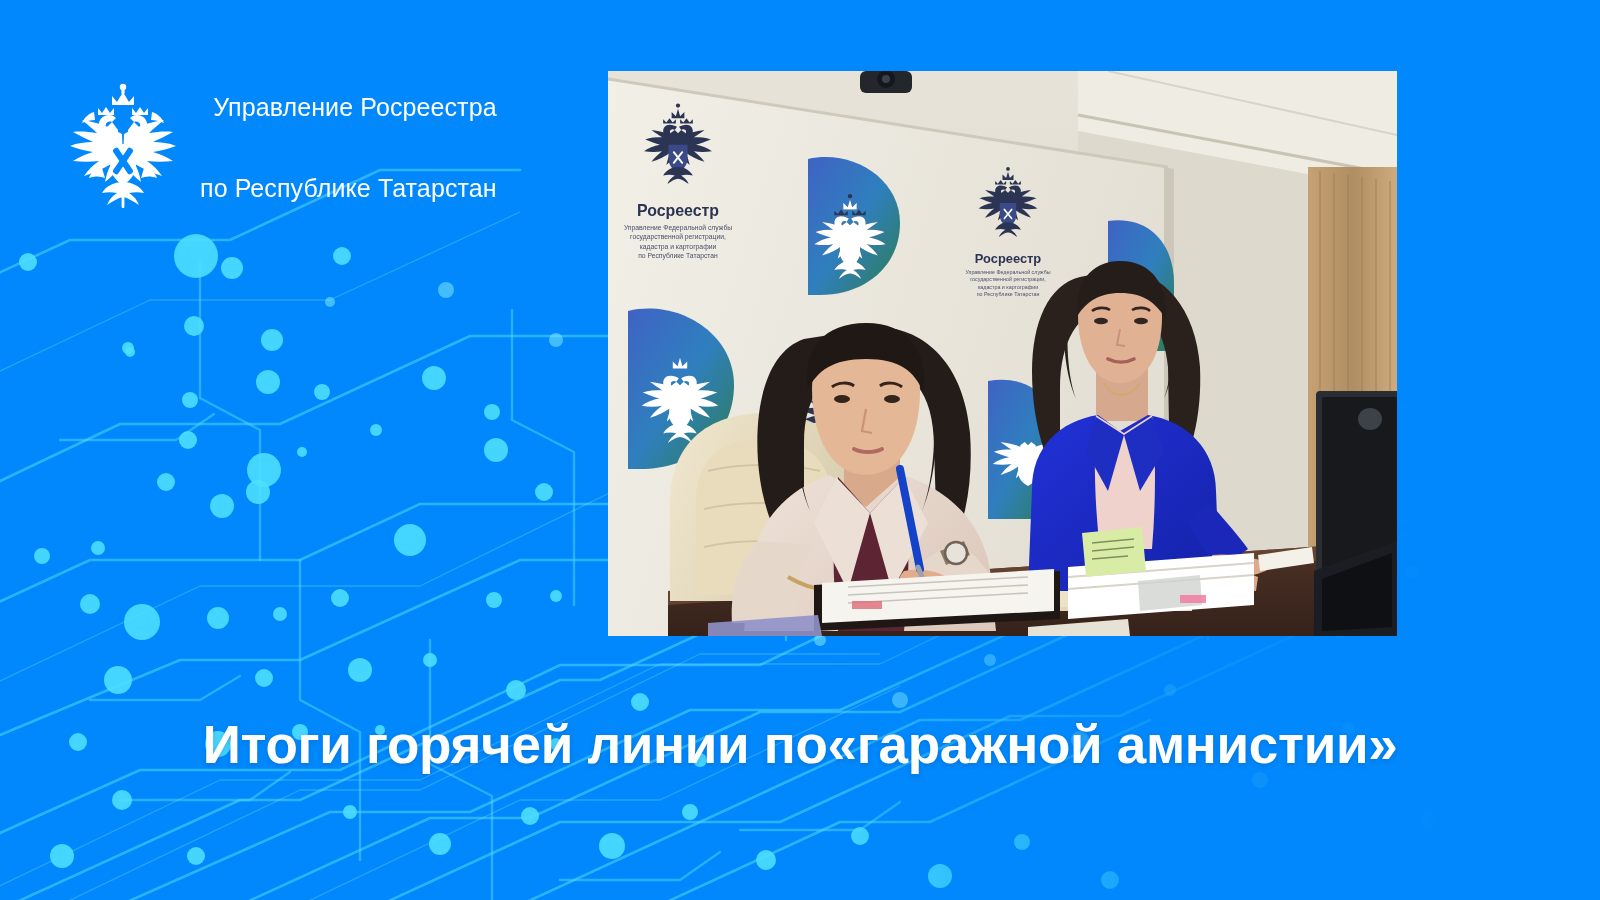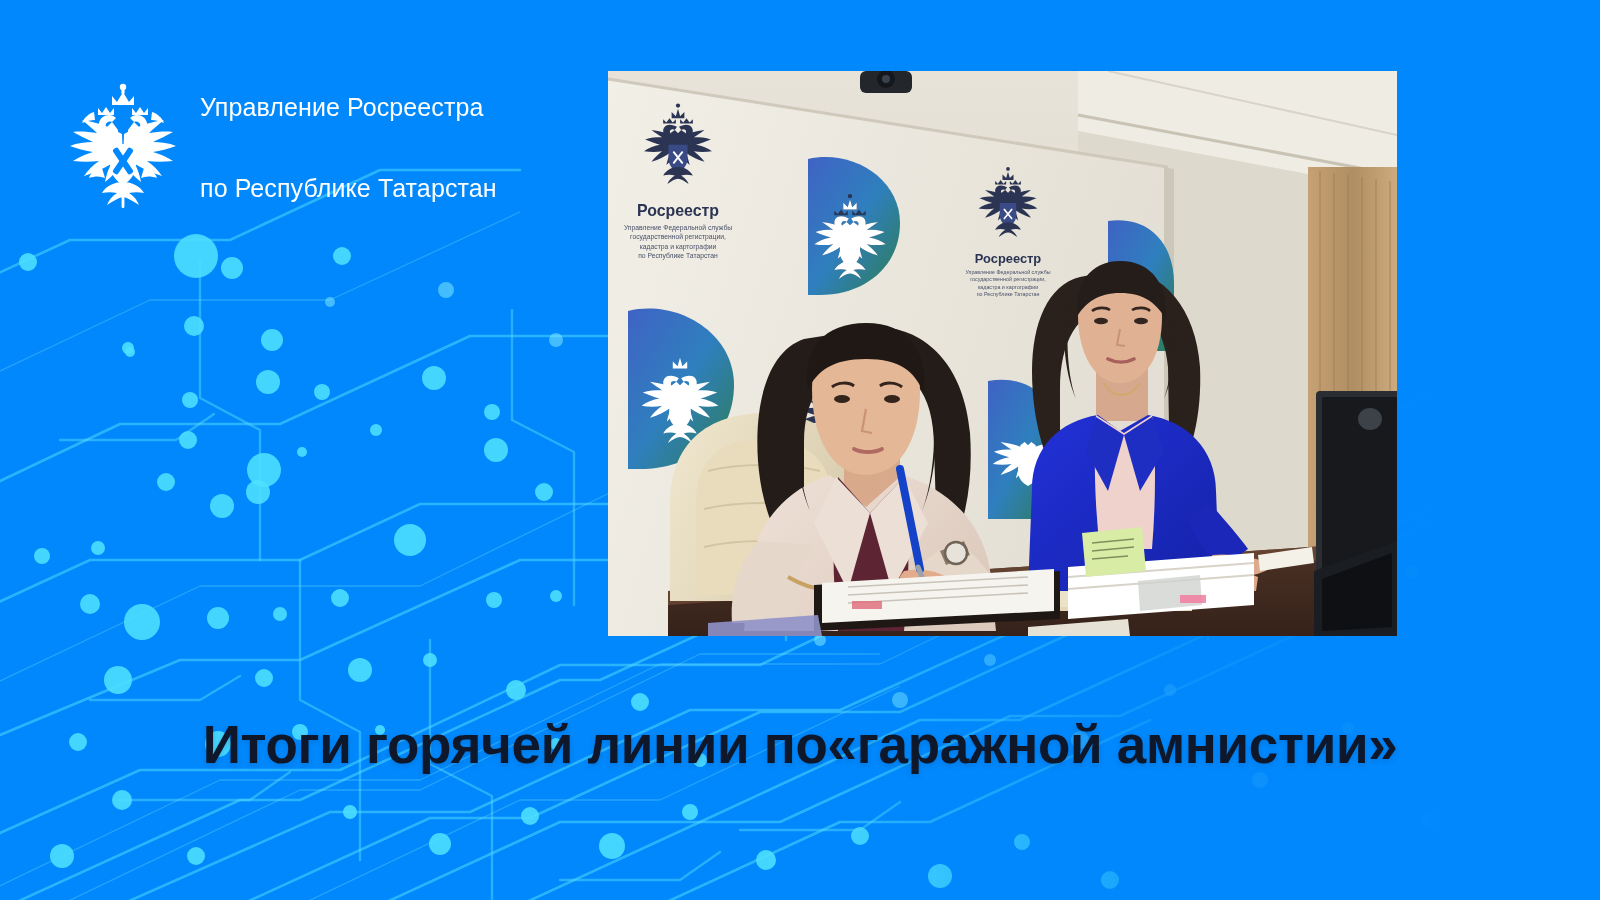--- a/index.html
+++ b/index.html
@@ -41,20 +41,21 @@
     display: block;
   }
   .logo-text {
     color: #ffffff;
     font-size: 25px;
     line-height: 27px;
     font-weight: 400;
     letter-spacing: .1px;
     white-space: pre;
     padding-top: 4px;
+    text-align: right;
   }
   .logo-text-line { display: block; }
 
   
   .photo-frame {
     position: absolute;
     left: 608px;
     top: 71px;
     width: 789px;
     height: 565px;
@@ -63,21 +64,21 @@
   }
   .photo-frame svg { display: block; }
 
   
   .headline {
     position: absolute;
     left: 0;
     right: 0;
     top: 712px;
     text-align: center;
-    color: #0f172a;
+    color: #ffffff;
     font-size: 53px;
     line-height: 66px;
     font-weight: bold;
     letter-spacing: -0.3px;
     white-space: nowrap;
     text-shadow: 0 2px 5px rgba(0,60,120,.22);
   }
 </style>
 </head>
 <body>

